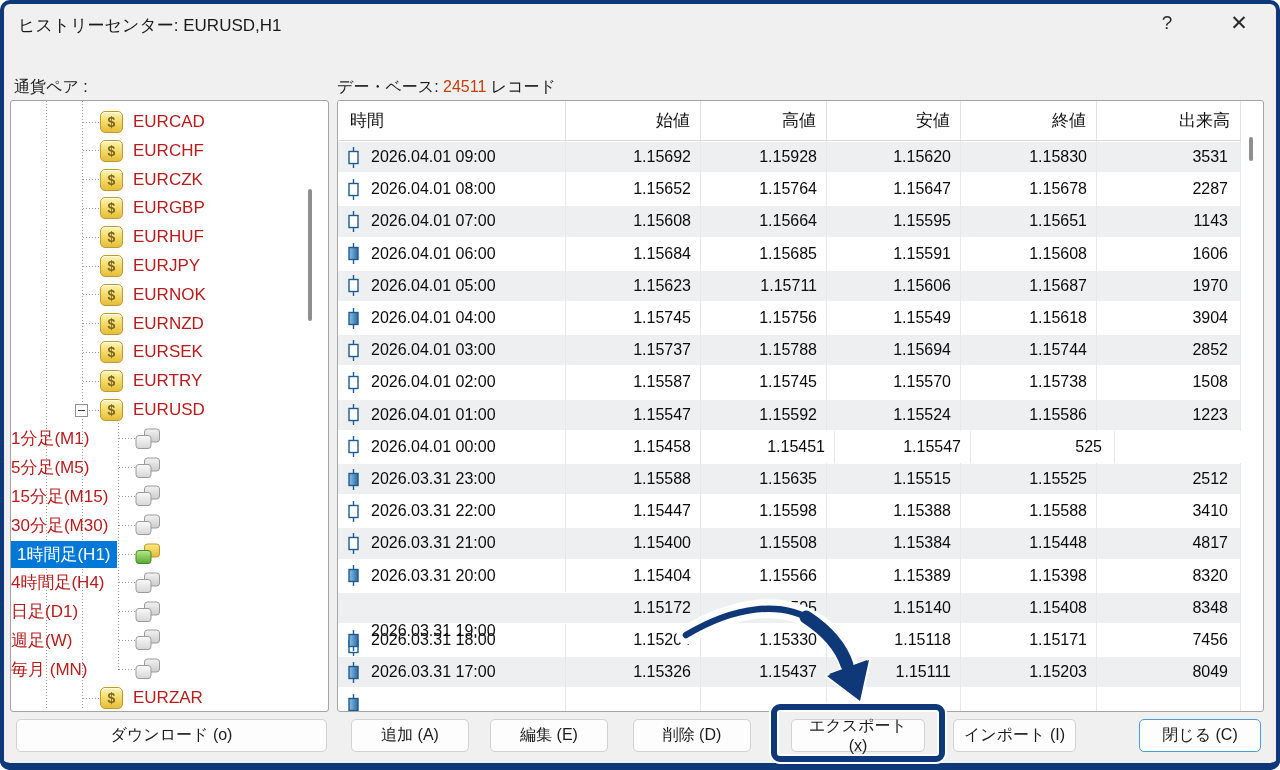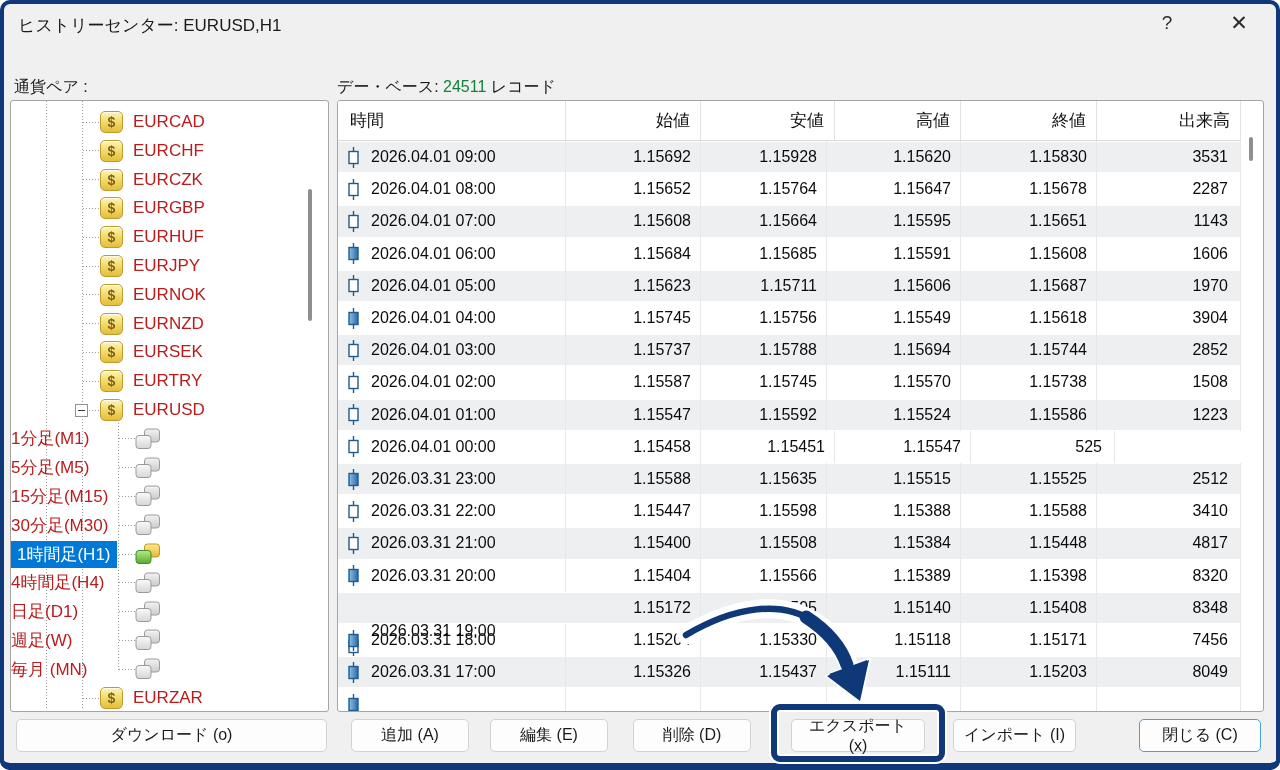--- a/index.html
+++ b/index.html
@@ -10,21 +10,21 @@
   
   .title{position:absolute;left:18px;top:14px;font-size:17px;color:#1a1a1a;}
   .titlebtn{position:absolute;top:8px;width:30px;height:30px;display:flex;align-items:center;
             justify-content:center;font-size:20px;color:#2b2b2b;cursor:default;}
   .help{left:1152px;font-size:19px;}
   .xbtn{left:1224px;font-size:21px;font-weight:300;}
   
   .seclabel{position:absolute;top:77px;font-size:16px;color:#1a1a1a;}
   .lab-pairs{left:14px;}
   .lab-db{left:337px;}
-  .db-count{color:#15803d;}
+  .db-count{color:#c2410c;}
   
   .tree{position:absolute;left:10px;top:100px;width:317px;height:610px;background:#fff;
         border:1px solid #a5a5a5;border-radius:3px;overflow:hidden;}
   .vline{position:absolute;width:1px;
          background-image:repeating-linear-gradient(to bottom,#9c9c9c 0,#9c9c9c 1px,transparent 1px,transparent 3px);}
   .trow{position:absolute;left:0;width:100%;height:29px;display:flex;align-items:center;}
   .conn{position:absolute;height:1px;
         background-image:repeating-linear-gradient(to right,#9c9c9c 0,#9c9c9c 1px,transparent 1px,transparent 3px);}
   .minusbox{position:absolute;left:64px;width:13px;height:13px;background:#fff;border:1px solid #919191;
             box-sizing:border-box;display:flex;align-items:center;justify-content:center;}
@@ -312,22 +312,22 @@
           <span class="tlabel">EURZAR</span>
         </div>
       </div>
     <div class="scrollthumb" style="left:297px;top:88px;width:4px;height:132px;"></div>
   </div>
 
   <div class="table">
     <div class="thead" id="thead">
         <div class="th time" style="width: 228px;">時間</div>
         <div class="th num" style="width: 135px;">始値</div>
+        <div class="th num" style="width: 126px;">高値</div>
         <div class="th num" style="width: 134px;">安値</div>
-        <div class="th num" style="width: 126px;">高値</div>
         <div class="th num" style="width: 136px;">終値</div>
         <div class="th num" style="width: 144px;">出来高</div>
       </div>
     <div id="tbody">
         <div class="row gray" style="top: 40px;">
           <div class="td time" style="width: 228px;">
             <span>
               <svg class="candle" width="11" height="21" viewBox="0 0 11 21">
                 <line x1="5.5" y1="0" x2="5.5" y2="21" stroke="#1e5c8f" stroke-width="1.4"></line>
                 <rect x="1" y="4.5" width="9" height="12" fill="#ffffff" stroke="#1e5c8f" stroke-width="1.4"></rect>

